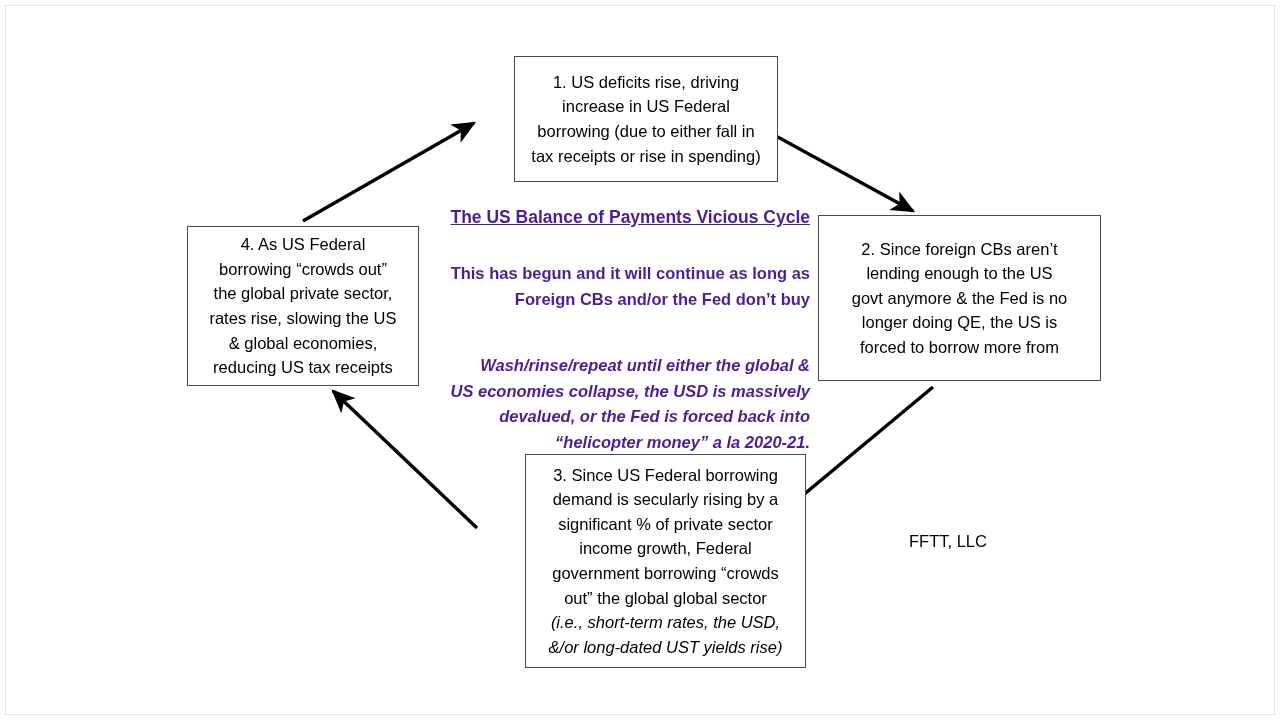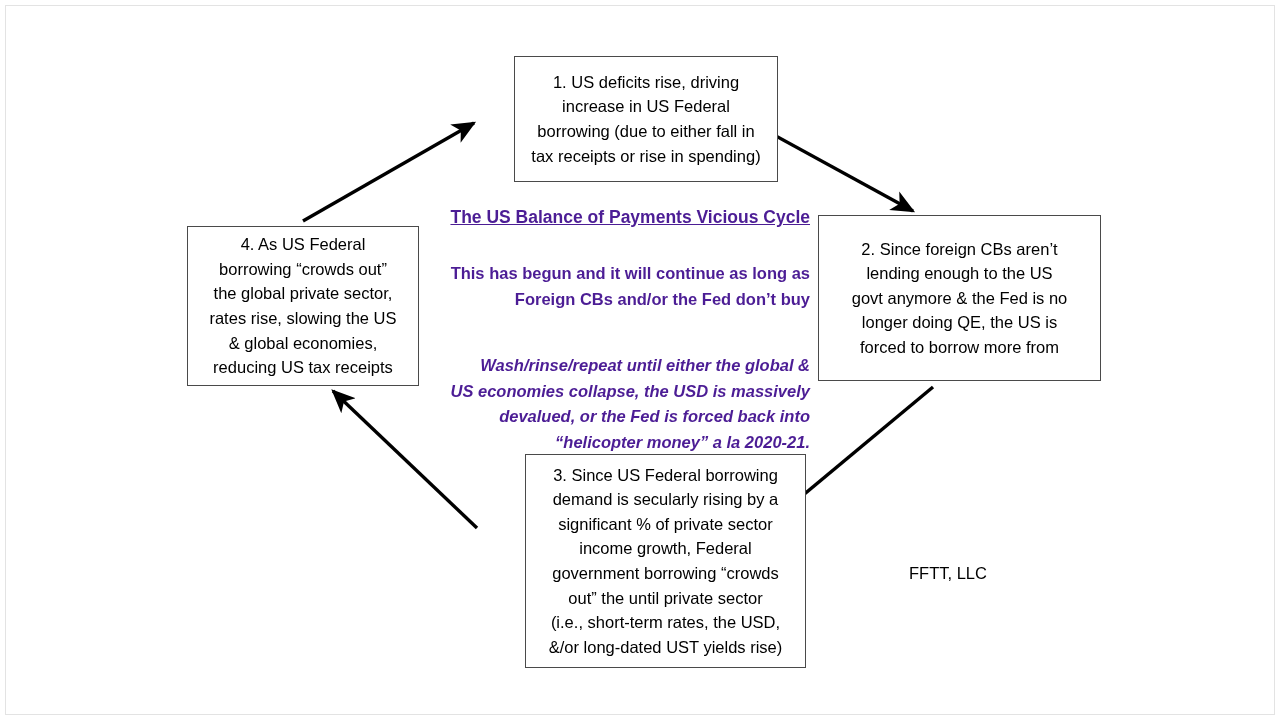--- a/index.html
+++ b/index.html
@@ -48,21 +48,21 @@
     flex-direction: column;
     align-items: center;
     justify-content: center;
     text-align: center;
     color: #000000;
     font-size: 16.5px;
     line-height: 24.6px;
     padding: 6px 10px;
   }
   .node-box .ln { display: block; white-space: nowrap; }
-  .node-box .ln.it { }
+  .node-box .ln.it { font-style: italic; }
 
   #box1 { left: 482px;  top: 56px;  width: 264px; height: 126px; margin-left: 32px; }
   #box2 { left: 818px;  top: 215px; width: 283px; height: 166px; }
   #box3 { left: 485px;  top: 454px; width: 281px; height: 214px; margin-left: 40px; }
   #box4 { left: 187px;  top: 226px; width: 232px; height: 160px; }
 
   #center-block {
     position: absolute;
     left: 432px;
     top: 205px;
@@ -92,21 +92,20 @@
   }
   #center-statement .ln, #center-outcome .ln { display: block; white-space: nowrap; }
 
   #attribution {
     position: absolute;
     left: 909px;
     top: 532px;
     font-size: 16.5px;
     color: #000000;
     white-space: nowrap;
-    margin-top: 32px;
   }
 </style>
 </head>
 <body>
 
 <div id="canvas">
 
   <div id="canvas-frame"></div>
 
   <svg id="arrow-layer" viewBox="0 0 1280 720" width="1280" height="720" xmlns="http://www.w3.org/2000/svg">
@@ -135,21 +134,21 @@
       <span class="ln">govt anymore &amp; the Fed is no</span>
       <span class="ln">longer doing QE, the US is</span>
       <span class="ln">forced to borrow more from</span>
     </div>
   <div class="node-box" id="box3">
       <span class="ln">3. Since US Federal borrowing</span>
       <span class="ln">demand is secularly rising by a</span>
       <span class="ln">significant % of private sector</span>
       <span class="ln">income growth, Federal</span>
       <span class="ln">government borrowing “crowds</span>
-      <span class="ln">out” the until private sector</span>
+      <span class="ln">out” the global global sector</span>
       <span class="ln it">(i.e., short-term rates, the USD,</span>
       <span class="ln it">&amp;/or long-dated UST yields rise)</span>
     </div>
   <div class="node-box" id="box4">
       <span class="ln">4. As US Federal</span>
       <span class="ln">borrowing “crowds out”</span>
       <span class="ln">the global private sector,</span>
       <span class="ln">rates rise, slowing the US</span>
       <span class="ln">&amp; global economies,</span>
       <span class="ln">reducing US tax receipts</span>

